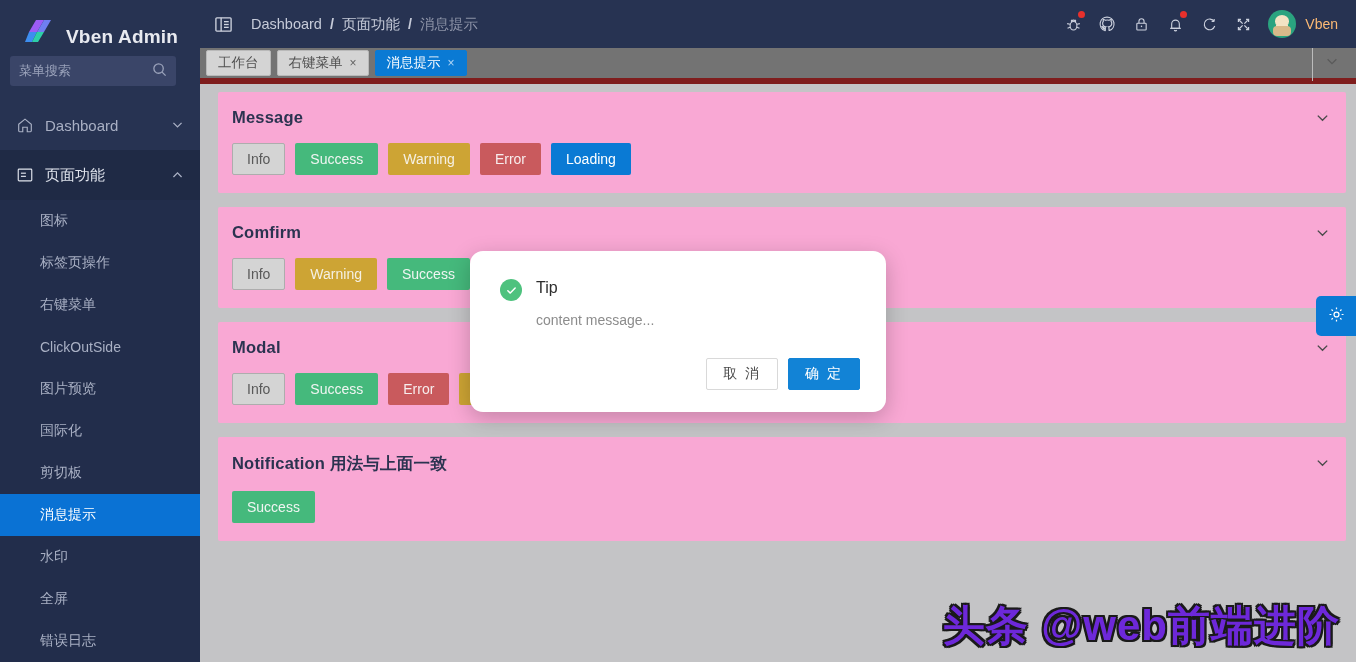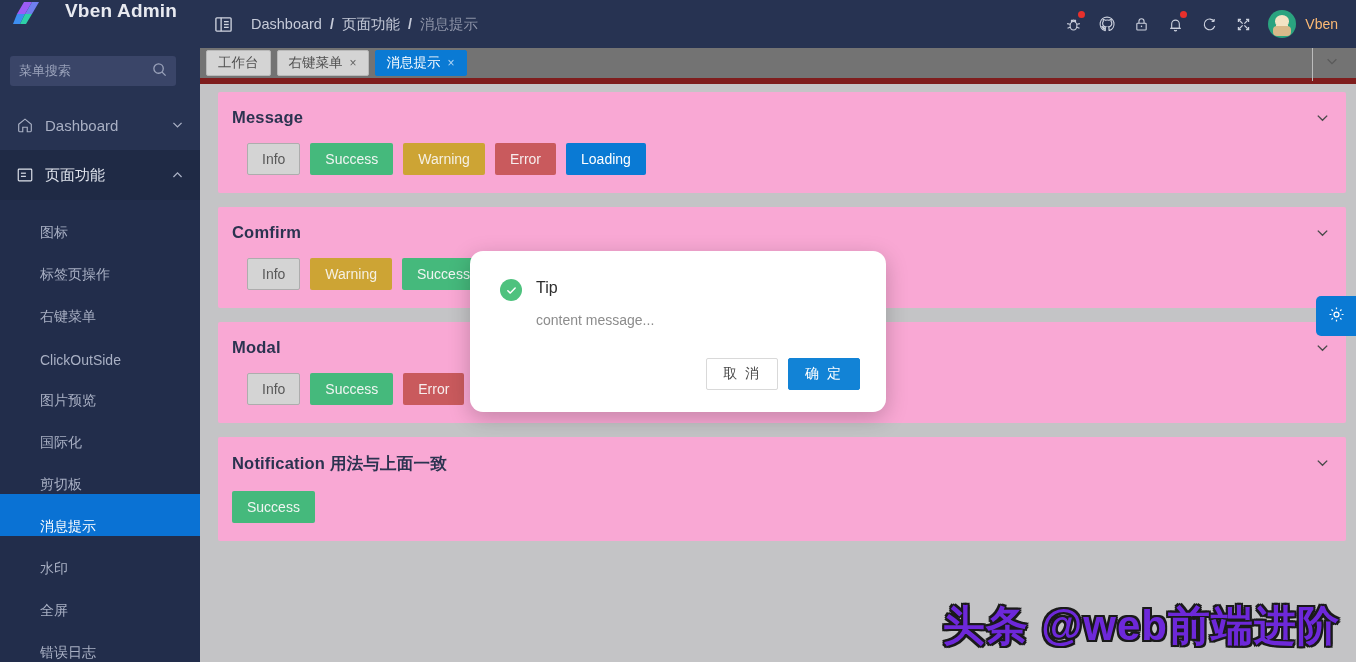--- a/index.html
+++ b/index.html
@@ -12,22 +12,22 @@
   #app { position: relative; width: 1356px; height: 662px; display: flex; }
 
   
   .sidebar {
     width: 200px; height: 662px; flex: 0 0 200px;
     background: #273352;
     position: relative; z-index: 5;
     overflow: hidden;
   }
   .logo-row {
-    height: 48px; display: flex; align-items: flex-start;
-    padding-left: 12px; gap: 23px;
+    height: 48px; display: flex; align-items: flex-end;
+    padding-left: 24px; gap: 12px;
     background: #273352;
   }
   .logo-mark { width: 30px; height: 30px; position: relative; flex: 0 0 30px; }
   .logo-title {
     color: #e8eaf0; font-size: 19px; font-weight: bold; letter-spacing: .2px;
   }
   .search-wrap { padding: 8px 24px 6px 10px; }
   .search-box {
     height: 30px; background: #3a4568; border-radius: 3px;
     display: flex; align-items: center; padding: 0 9px;
@@ -40,21 +40,21 @@
   .menu-item {
     height: 50px; display: flex; align-items: center;
     padding: 0 16px; gap: 11px;
     color: #a9b0c4; font-size: 15px; cursor: pointer;
   }
   .menu-item .mi-ico { width: 18px; height: 18px; display: inline-flex; flex: 0 0 18px; }
   .menu-item .arrow { margin-left: auto; color: #a9b0c4; }
   .menu-item.open { background: #1f2a45; color: #dfe3ec; }
   .submenu { background: #222d4b; }
   .sub-item {
-    height: 42px; display: flex; align-items: flex-end;
+    height: 42px; display: flex; align-items: center;
     padding-left: 40px; color: #a9b0c4; font-size: 14px; cursor: pointer;
   }
   .sub-item.active { background: #0a72d4; color: #ffffff; }
 
   
   .right { flex: 1; display: flex; flex-direction: column; position: relative; min-width: 0; }
 
   .topbar {
     height: 48px; background: #273352; display: flex; align-items: center;
     padding: 0 10px 0 14px; flex: 0 0 48px; position: relative; z-index: 4;
@@ -126,21 +126,21 @@
   .card-chevron {
     position: absolute; right: 16px; top: 18px; color: #4a4a4a; cursor: pointer;
   }
   .btn-row { display: flex; gap: 10px; flex-wrap: nowrap; }
   .btn {
     height: 32px; min-width: 0; padding: 0 14px;
     display: inline-flex; align-items: center; justify-content: center;
     font-size: 14px; border-radius: 2px; cursor: pointer;
     border: 1px solid transparent; white-space: nowrap;
   }
-  .btn.default { background: #d4d4d4; border-color: #adadad; color: #595959; margin-left: 15px; }
+  .btn.default { background: #d4d4d4; border-color: #adadad; color: #595959; }
   .btn.success { background: #45b97c; color: #f0f5f2; }
   .btn.warning { background: #cda434; color: #f5f0e3; }
   .btn.error   { background: #c95a5d; color: #f7eded; }
   .btn.primary { background: #0a7ad4; color: #ffffff; }
 
   
   .gear-tab {
     position: absolute; right: 0; top: 296px;
     width: 40px; height: 40px; background: #0a7ad4;
     border-radius: 5px 0 0 5px;

